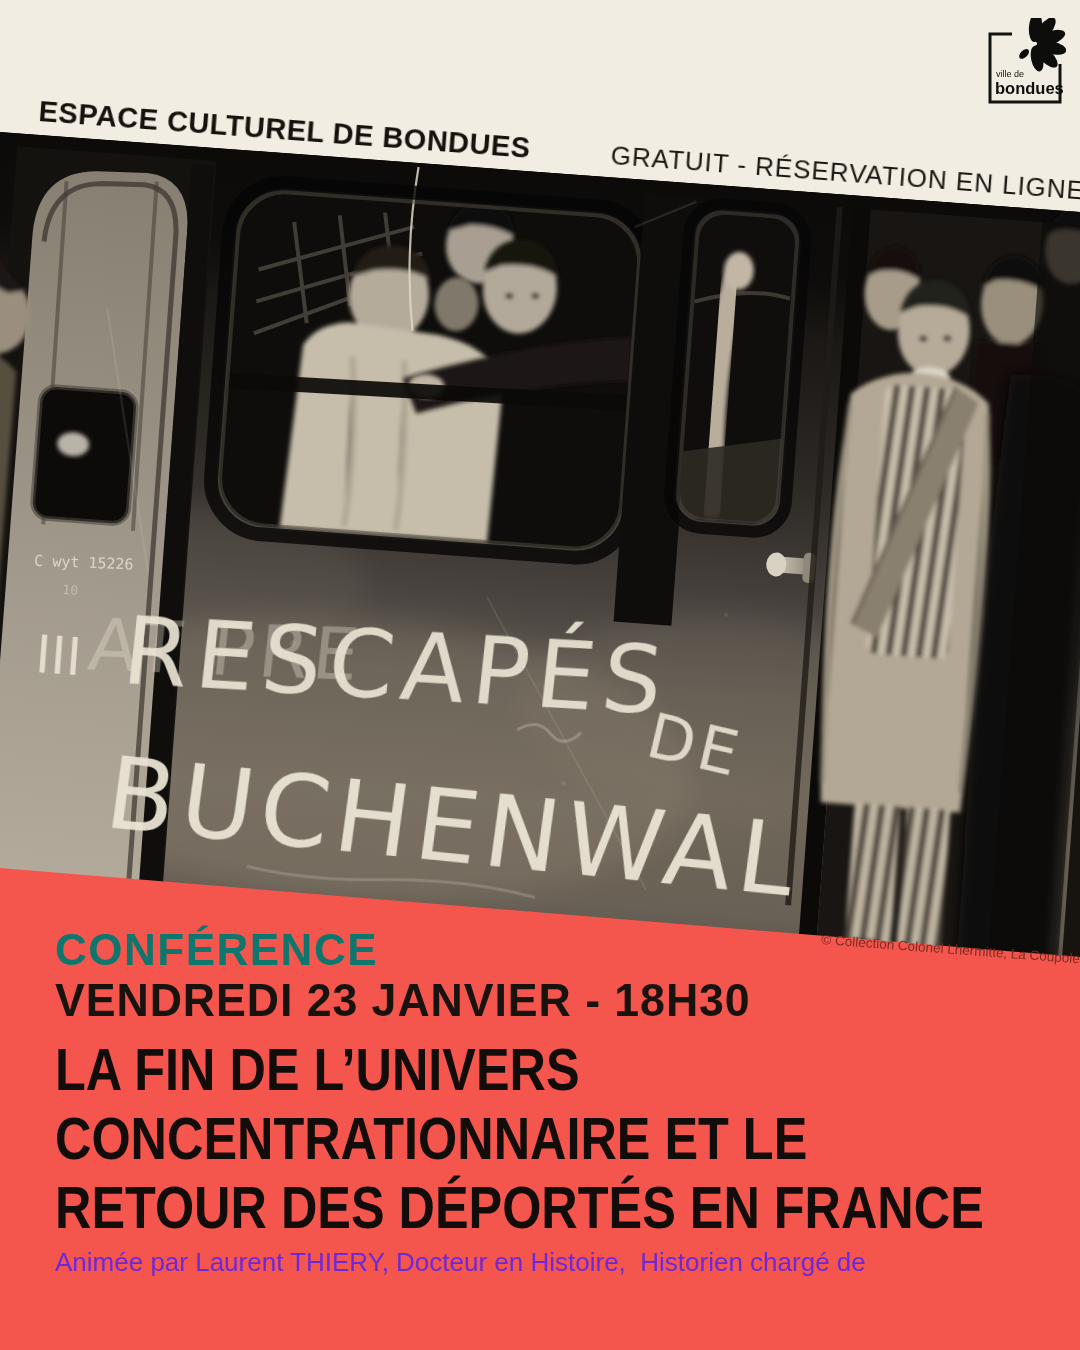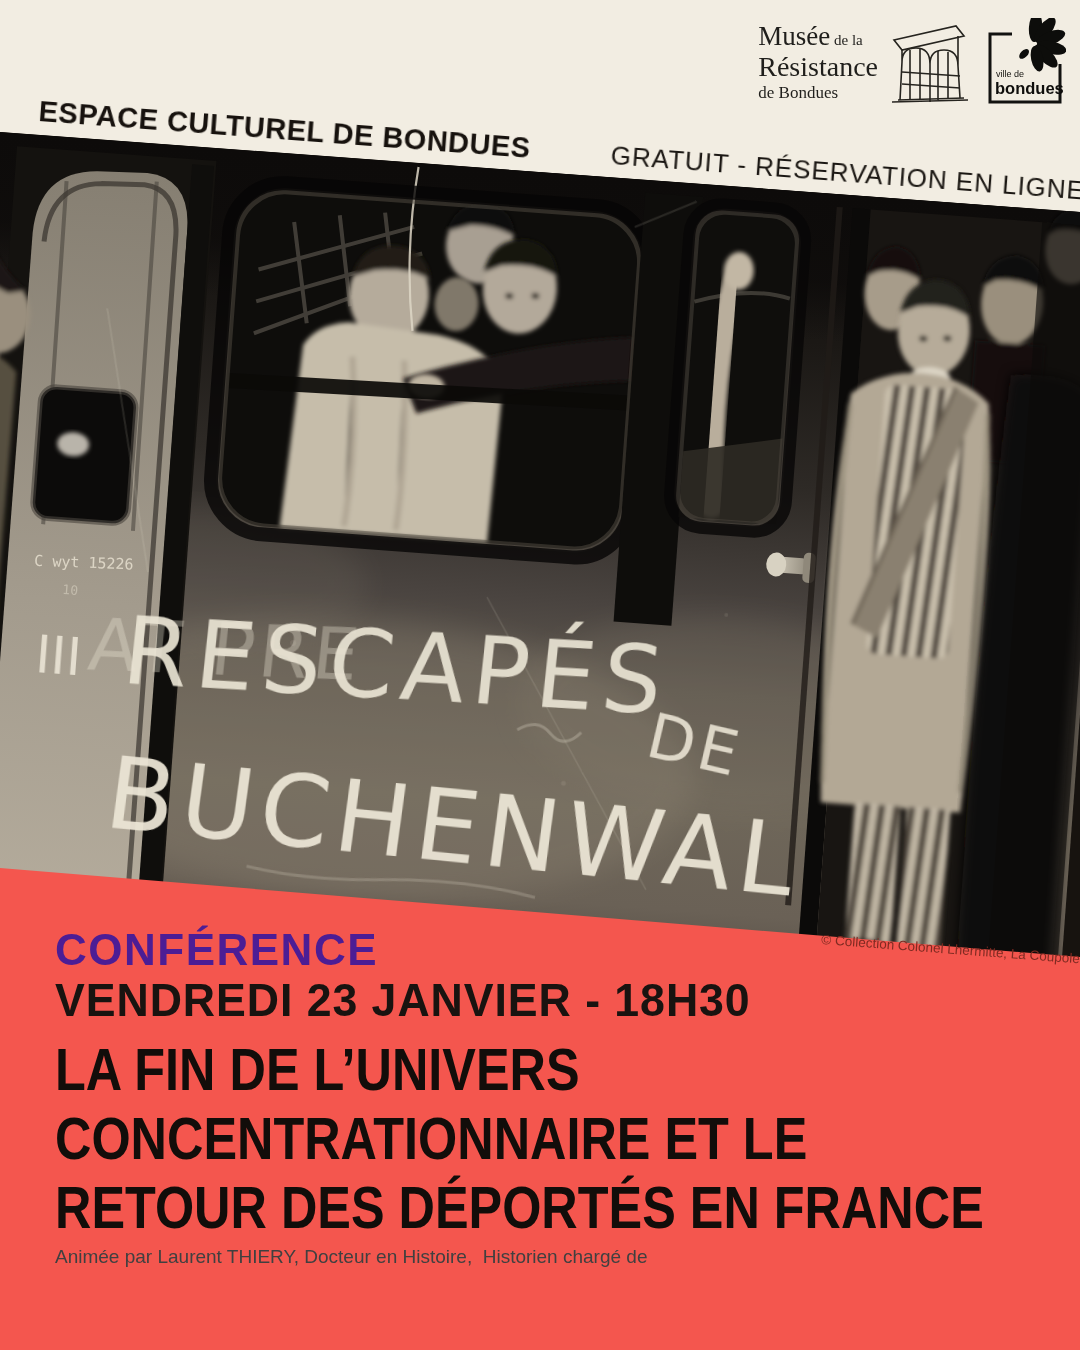--- a/index.html
+++ b/index.html
@@ -28,32 +28,32 @@
   .red-panel{
     position:absolute;inset:0;background:#f4564e;
     clip-path:polygon(0 868px,1080px 957px,1080px 1350px,0 1350px);
   }
   .bottom-text{position:absolute;inset:0;pointer-events:none;}
   .credit{
     position:absolute;left:822px;top:932px;transform:rotate(4.3deg);transform-origin:left top;
     font-size:13.5px;color:#7f2b22;white-space:nowrap;font-weight:500;
   }
   .kicker{
-    position:absolute;left:55px;top:925px;font-size:44px;font-weight:800;letter-spacing:1.5px;color:#4c1d95;
+    position:absolute;left:55px;top:925px;font-size:44px;font-weight:800;letter-spacing:1.5px;color:#0f766e;
   }
   .datetime{
     position:absolute;left:55px;top:972px;font-size:47px;font-weight:700;letter-spacing:1px;color:#191310;
     transform:scaleX(.95);transform-origin:left top;white-space:nowrap;
   }
   .title{position:absolute;left:55px;top:1040px;color:#120d0a;}
   .title-line{
     font-size:60px;font-weight:800;line-height:1;margin-bottom:9px;white-space:nowrap;
     transform:scaleX(.84);transform-origin:left top;letter-spacing:0;
   }
-  .speaker{position:absolute;left:55px;top:1243px;color:#404040;font-size:19px;line-height:1.5;}
+  .speaker{position:absolute;left:55px;top:1243px;color:#6d28d9;font-size:26px;line-height:1.5;}
   .speaker div{white-space:pre-wrap;}
 </style>
 </head>
 <body>
 
 <div class="poster">
 
   <svg width="1080" height="1350" viewBox="0 0 1080 1350" style="position:absolute;inset:0">
     <defs>
       <clipPath id="photoClip">
@@ -253,37 +253,20 @@
           <circle cx="330" cy="620" r="3"></circle>
             <circle cx="610" cy="740" r="2.5"></circle>
           <circle cx="760" cy="560" r="2"></circle>
             <circle cx="210" cy="760" r="2.5"></circle>
         </g>
       </g>
     </g>
   </svg>
 
   <div class="logos">
-    <div class="musee-logo">
-      <div class="musee-text">
-        <div class="musee-l1"><span>Musée</span><span class="small"> de la</span></div>
-        <div class="musee-l2">Résistance</div>
-        <div class="musee-l3">de Bondues</div>
-      </div>
-      <svg width="90" height="88" viewBox="0 0 90 88">
-        <g fill="none" stroke="#26241f" stroke-width="1.6">
-          <path d="M12,22 L74,8 L82,18 L20,32 Z"></path>
-          <path d="M20,32 L20,44 Q20,30 34,30 Q48,30 48,46 Q48,32 62,32 Q76,32 76,48 L76,18"></path>
-          <path d="M20,44 L18,82 M48,46 L48,84 M76,48 L78,80"></path>
-          <path d="M20,54 L78,58 M20,66 L78,70 M16,82 L82,80"></path>
-          <path d="M28,32 L28,82 M38,31 L38,82 M56,33 L56,82 M66,34 L66,81"></path>
-          <path d="M10,84 L86,82"></path>
-        </g>
-      </svg>
-    </div>
     <svg width="84" height="86" viewBox="0 0 84 86">
       <path d="M30,16 L8,16 L8,84 L78,84 L78,46" fill="none" stroke="#121210" stroke-width="3"></path>
       <g fill="#0d0d0b">
         <g transform="translate(52,26)">
           <ellipse rx="15" ry="6.5" transform="rotate(-85) translate(17,0)"></ellipse>
           <ellipse rx="15" ry="6.5" transform="rotate(-52) translate(18,0)"></ellipse>
           <ellipse rx="15" ry="6.5" transform="rotate(-20) translate(18,0)"></ellipse>
           <ellipse rx="15" ry="6.5" transform="rotate(12) translate(18,0)"></ellipse>
           <ellipse rx="15" ry="6.5" transform="rotate(45) translate(17,0)"></ellipse>
           <ellipse rx="13" ry="6" transform="rotate(78) translate(15,0)"></ellipse>

